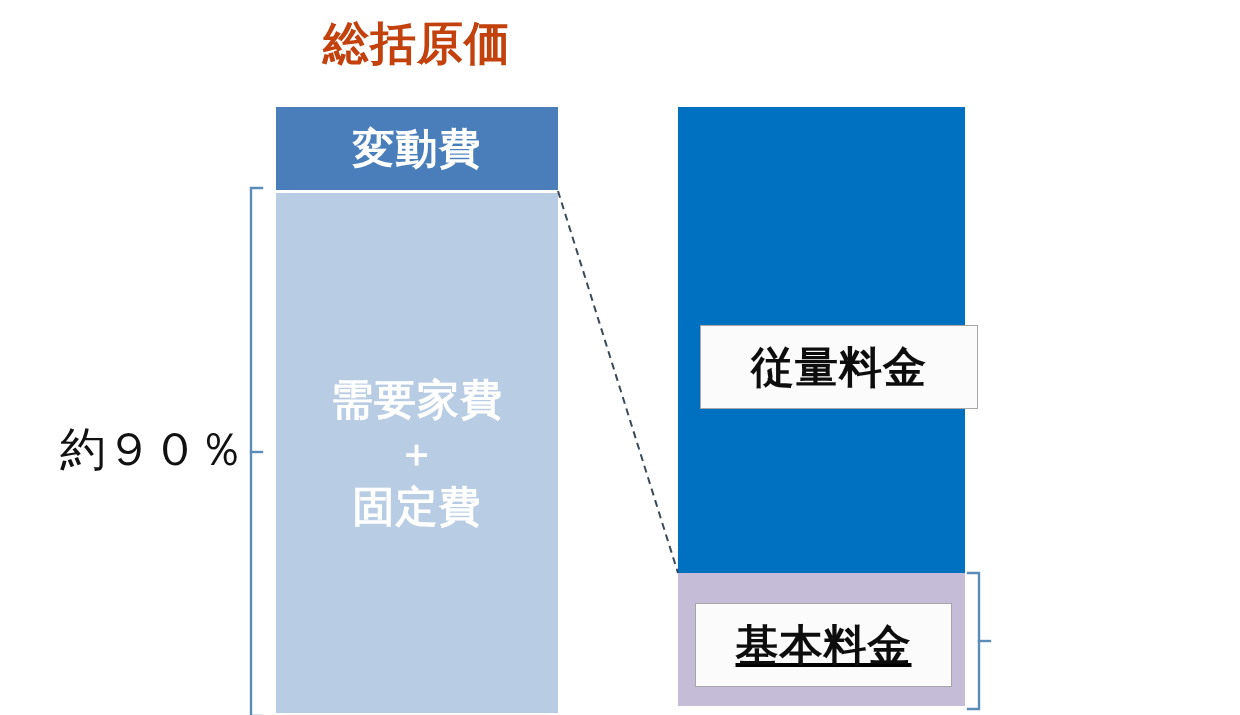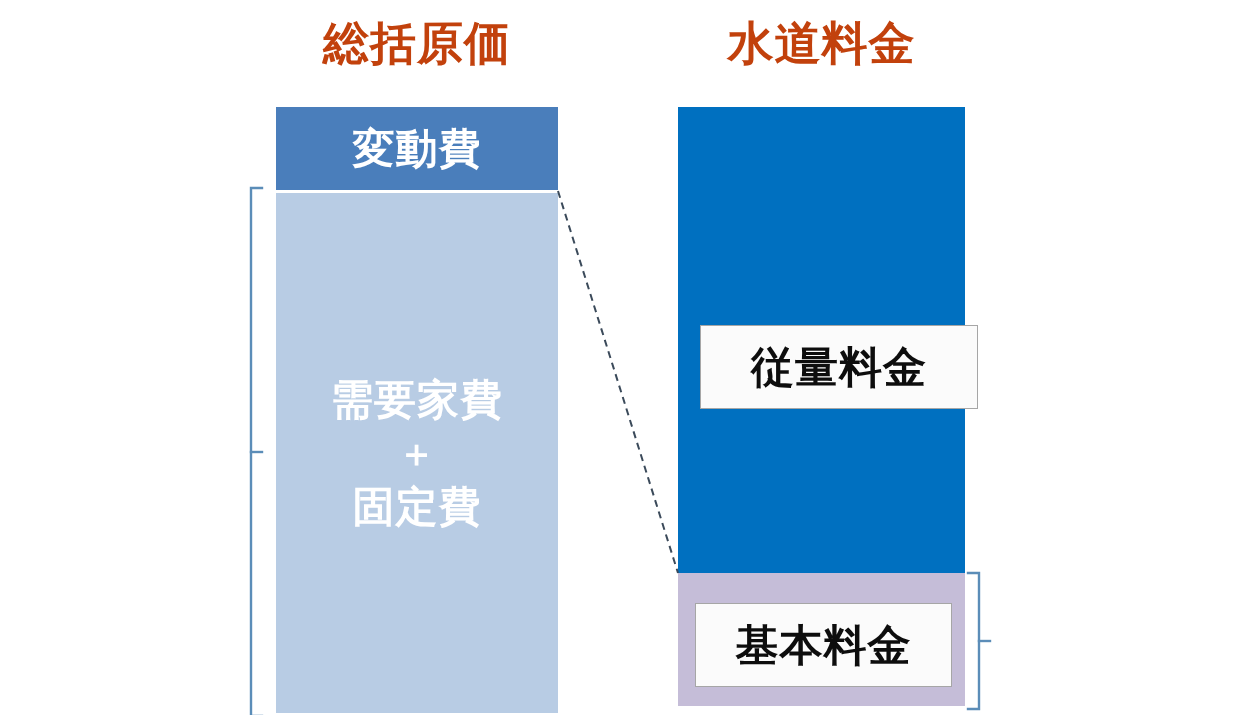--- a/index.html
+++ b/index.html
@@ -111,21 +111,21 @@
   }
   .inner-box .inner-label {
     font-weight: bold;
     font-size: 43px;
     line-height: 1;
     color: #0d0d0d;
     letter-spacing: 1px;
     white-space: nowrap;
   }
   #box-usage { left: 700px; top: 305px; width: 278px; height: 84px; margin-top: 20px; }
-  #box-base  { left: 695px; top: 603px; width: 257px; height: 84px; }
+  #box-base  { left: 695px; top: 603px; width: 257px; height: 84px; text-decoration: underline; }
 
   
   .bracket-svg {
     position: absolute;
     overflow: visible;
   }
   .pct-caption {
     position: absolute;
     font-size: 46px;
     line-height: 1;
@@ -145,21 +145,20 @@
     pointer-events: none;
   }
 </style>
 </head>
 <body>
 
 <div id="stage">
 
   <div class="col-title" id="title-left">総括原価</div>
 
-  <div class="col-title" id="title-right">水道料金</div>
 
   <div id="bar-left-variable">
     <div class="bar-label">変動費</div>
   </div>
 
   <div id="bar-left-fixed">
     <div class="stack-label">
       <div>需要家費</div>
       <div class="plus-row">＋</div>
       <div>固定費</div>
@@ -175,20 +174,21 @@
 
   <div class="inner-box" id="box-base">
     <span class="inner-label">基本料金</span>
   </div>
 
   <svg class="bracket-svg" id="bracket-left" style="left:240px; top:186px; width:32px; height:532px;" viewBox="0 0 32 532">
     <path d="M 22 2 L 11 2 L 11 530 L 22 530" fill="none" stroke="#5b8db8" stroke-width="2.4" stroke-linecap="square"></path>
     <path d="M 11 266 L 22 266" fill="none" stroke="#5b8db8" stroke-width="2.4" stroke-linecap="square"></path>
   </svg>
 
+  <div class="pct-caption" id="pct-left">約９０％</div>
 
   <svg class="bracket-svg" id="bracket-right" style="left:966px; top:570px; width:32px; height:142px;" viewBox="0 0 32 142">
     <path d="M 2 3 L 13 3 L 13 139 L 2 139" fill="none" stroke="#5b8db8" stroke-width="2.4" stroke-linecap="square"></path>
     <path d="M 13 71 L 24 71" fill="none" stroke="#5b8db8" stroke-width="2.4" stroke-linecap="square"></path>
   </svg>
 
 
   <svg id="connector" viewBox="0 0 1240 715">
     <line x1="558" y1="191" x2="678" y2="573" stroke="#3b4a5a" stroke-width="2" stroke-dasharray="7 5"></line>
   </svg>

